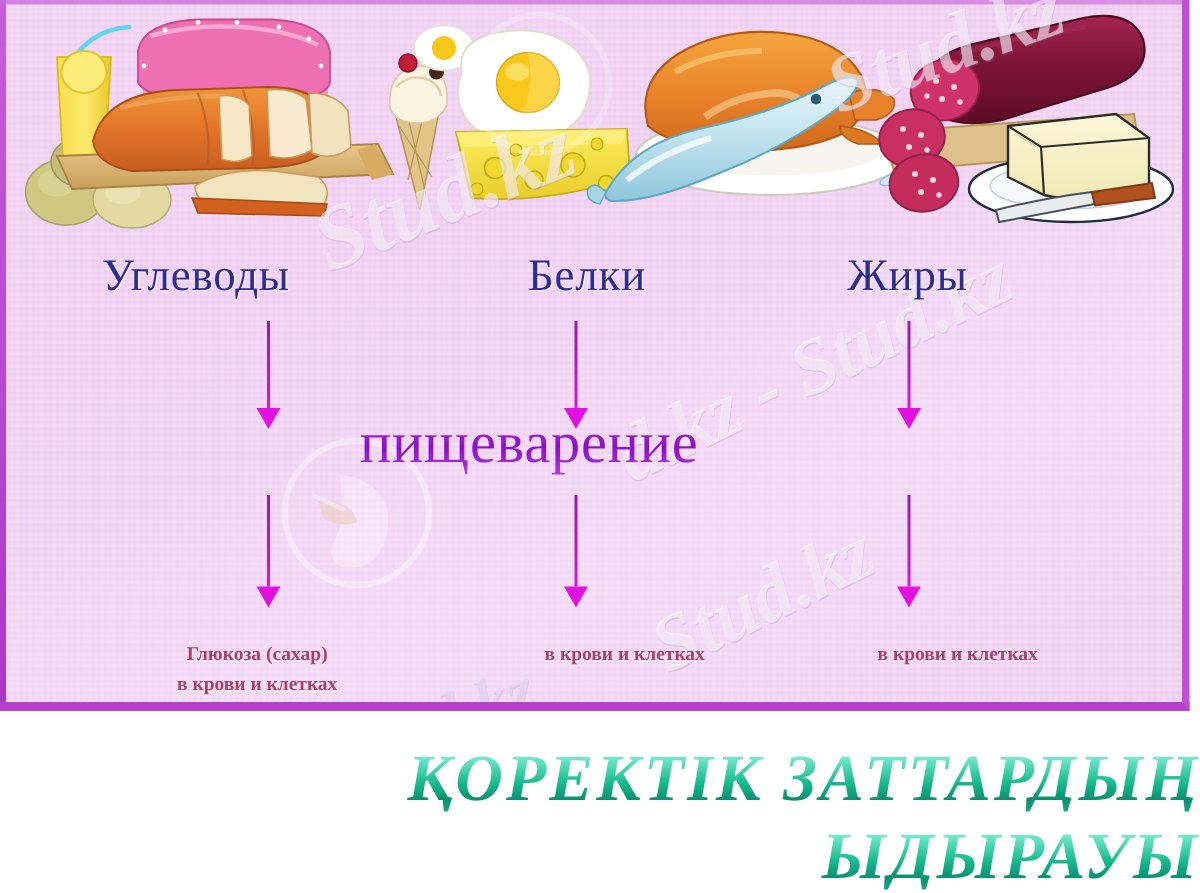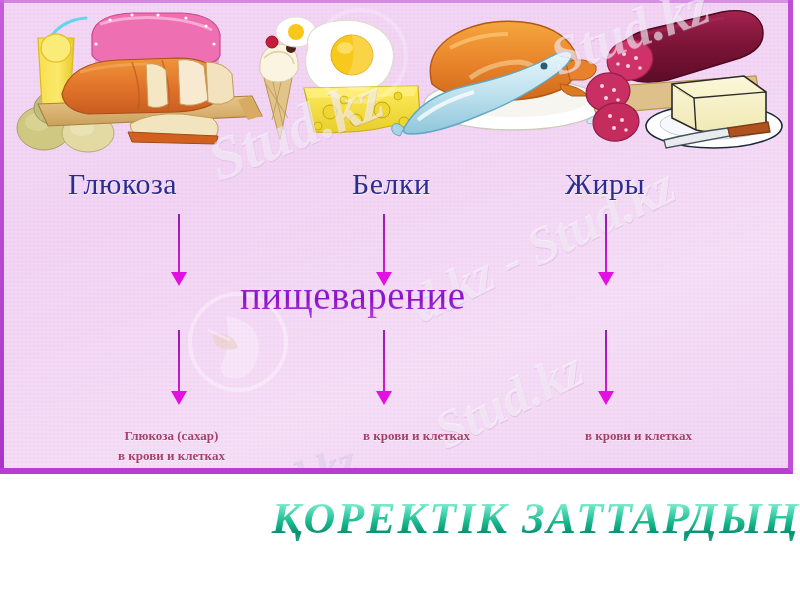--- a/index.html
+++ b/index.html
@@ -412,21 +412,21 @@
         <path d="M30 48 L52 58" stroke="#ffffff" stroke-width="3" opacity=".6" fill="none"></path>
       </svg>
     </div>
     <div class="wm-bird bird-3">
       <svg width="130" height="120" viewBox="0 0 130 120" xmlns="http://www.w3.org/2000/svg">
         <circle cx="60" cy="56" r="46" fill="none" stroke="#ffffff" stroke-width="4" opacity=".55"></circle>
         <path d="M50 28 Q88 36 80 70 Q72 96 50 90 Q42 84 48 74 Q58 58 50 28 Z" fill="#ffffff" opacity=".45"></path>
       </svg>
     </div>
 
-    <div class="nutrient-label" id="lab-carb">Глюкоза</div>
+    <div class="nutrient-label" id="lab-carb">Углеводы</div>
     <div class="nutrient-label" id="lab-prot">Белки</div>
     <div class="nutrient-label" id="lab-fat">Жиры</div>
 
     <div class="arrow" id="arr-c1">
       <div class="shaft" style="height:58px;"></div>
       <div class="head" style="top:58px;"></div>
     </div>
     <div class="arrow" id="arr-p1">
       <div class="shaft" style="height:58px;"></div>
       <div class="head" style="top:58px;"></div>
@@ -462,18 +462,19 @@
     </div>
     <div class="product" id="prod-fat">
       <div>в крови и клетках</div>
     </div>
 
   </div>
 
   <div id="title-block">
 
     <div class="title-line l1">ҚОРЕКТІК  ЗАТТАРДЫҢ</div>
+    <div class="title-line l2">ЫДЫРАУЫ</div>
     <div class="refl-wrap">
       
     </div>
   </div>
 
 </div>
 
 </body></html>

